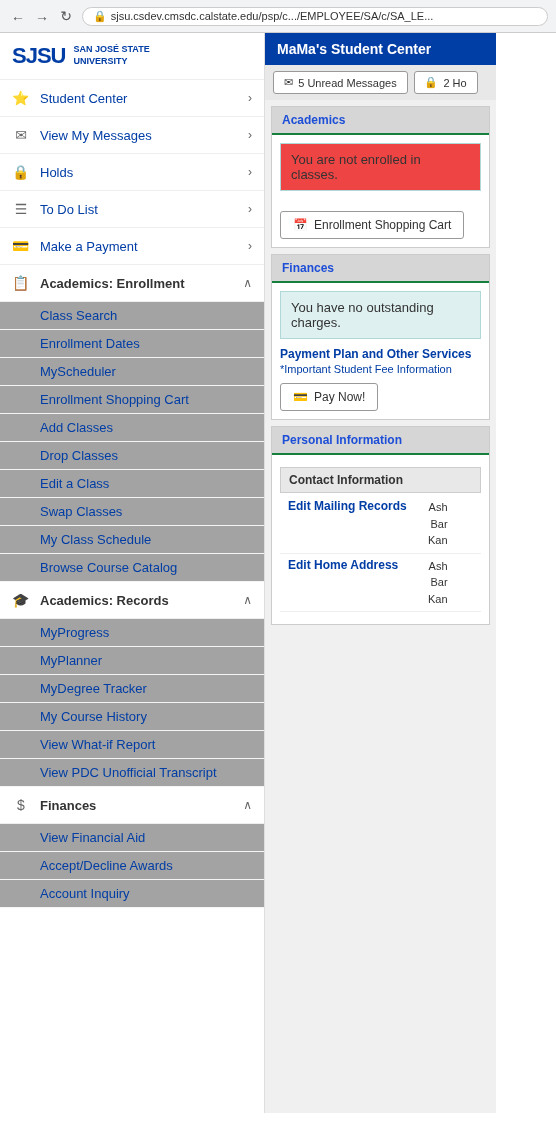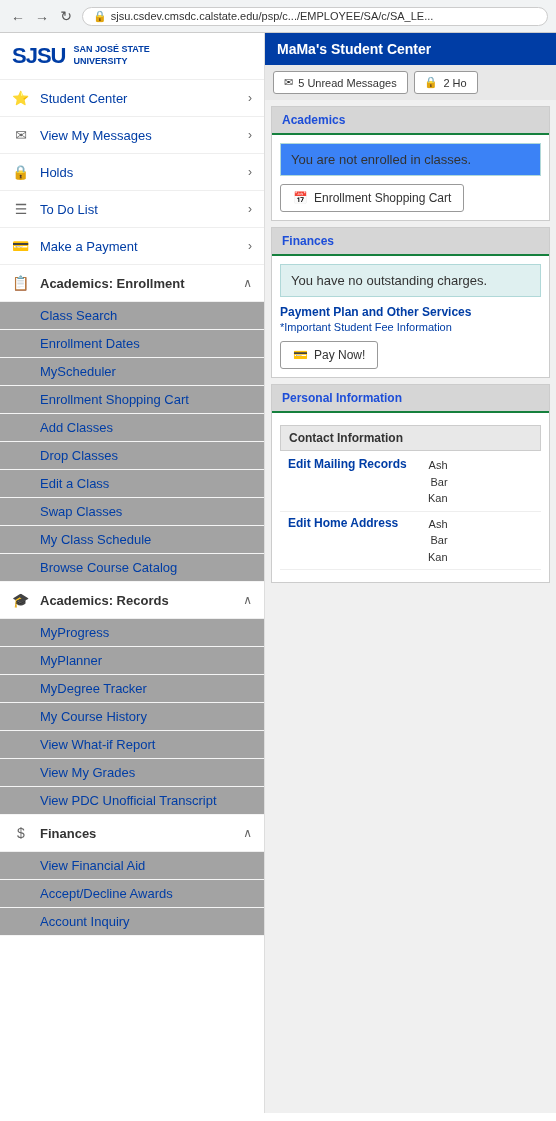--- a/index.html
+++ b/index.html
@@ -21,21 +21,21 @@
       font-size: 14px; color: #555;
     }
     .address-bar {
       flex: 1; background: #fff; border: 1px solid #ccc; border-radius: 12px;
       padding: 2px 10px; font-size: 11px; color: #333;
       display: flex; align-items: center; gap: 4px;
     }
     .lock-icon { color: #555; font-size: 11px; }
 
     
-    .page { display: flex; width: 556px; min-height: 1080px; }
+    .page { display: flex; width: 496px; min-height: 1080px; }
 
     
     .sidebar {
       width: 265px;
       min-width: 265px;
       background: #fff;
       border-right: 1px solid #ddd;
     }
 
     
@@ -144,26 +144,26 @@
       padding: 6px 10px;
       font-size: 12px;
       font-weight: bold;
       color: #1d4ed8;
       border-bottom: 2px solid #15803d;
     }
     .section-body { padding: 8px; }
 
     
     .academics-notice {
-      background: #3b82f6;
+      background: #ef4444;
       border: 1px solid #b0d8d8;
       padding: 8px 10px;
       font-size: 13px;
       color: #333;
-      margin-bottom: 8px;
+      margin-bottom: 20px;
     }
     .enroll-btn {
       background: #fff;
       border: 1px solid #999;
       border-radius: 3px;
       padding: 6px 12px;
       font-size: 12px;
       cursor: pointer;
       display: flex;
       align-items: center;
@@ -337,21 +337,20 @@
       </div>
       <span class="nav-chevron-up">∧</span>
     </div>
 
     <div class="subnav-items">
       <div class="subnav-item">MyProgress</div>
       <div class="subnav-item">MyPlanner</div>
       <div class="subnav-item">MyDegree Tracker</div>
       <div class="subnav-item">My Course History</div>
       <div class="subnav-item">View What-if Report</div>
-      <div class="subnav-item">View My Grades</div>
       <div class="subnav-item">View PDC Unofficial Transcript</div>
     </div>
 
     <div class="subnav-header">
       <div class="subnav-header-left">
         <span class="nav-icon">$</span>
         <span class="subnav-title">Finances</span>
       </div>
       <span class="nav-chevron-up">∧</span>
     </div>

